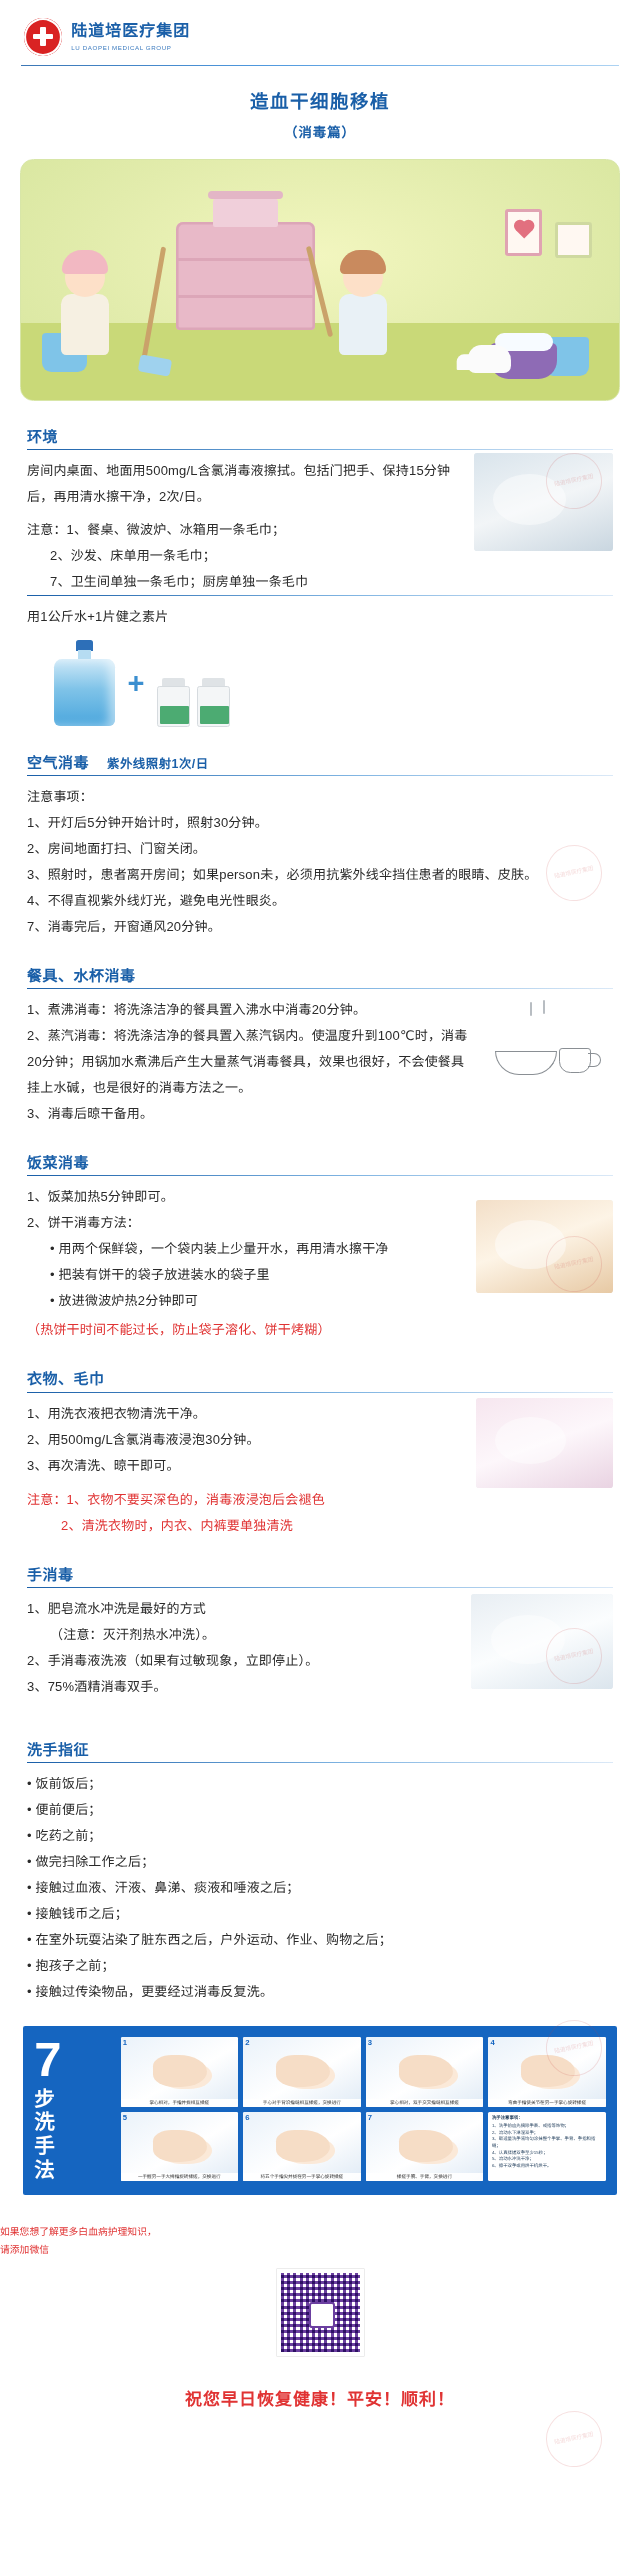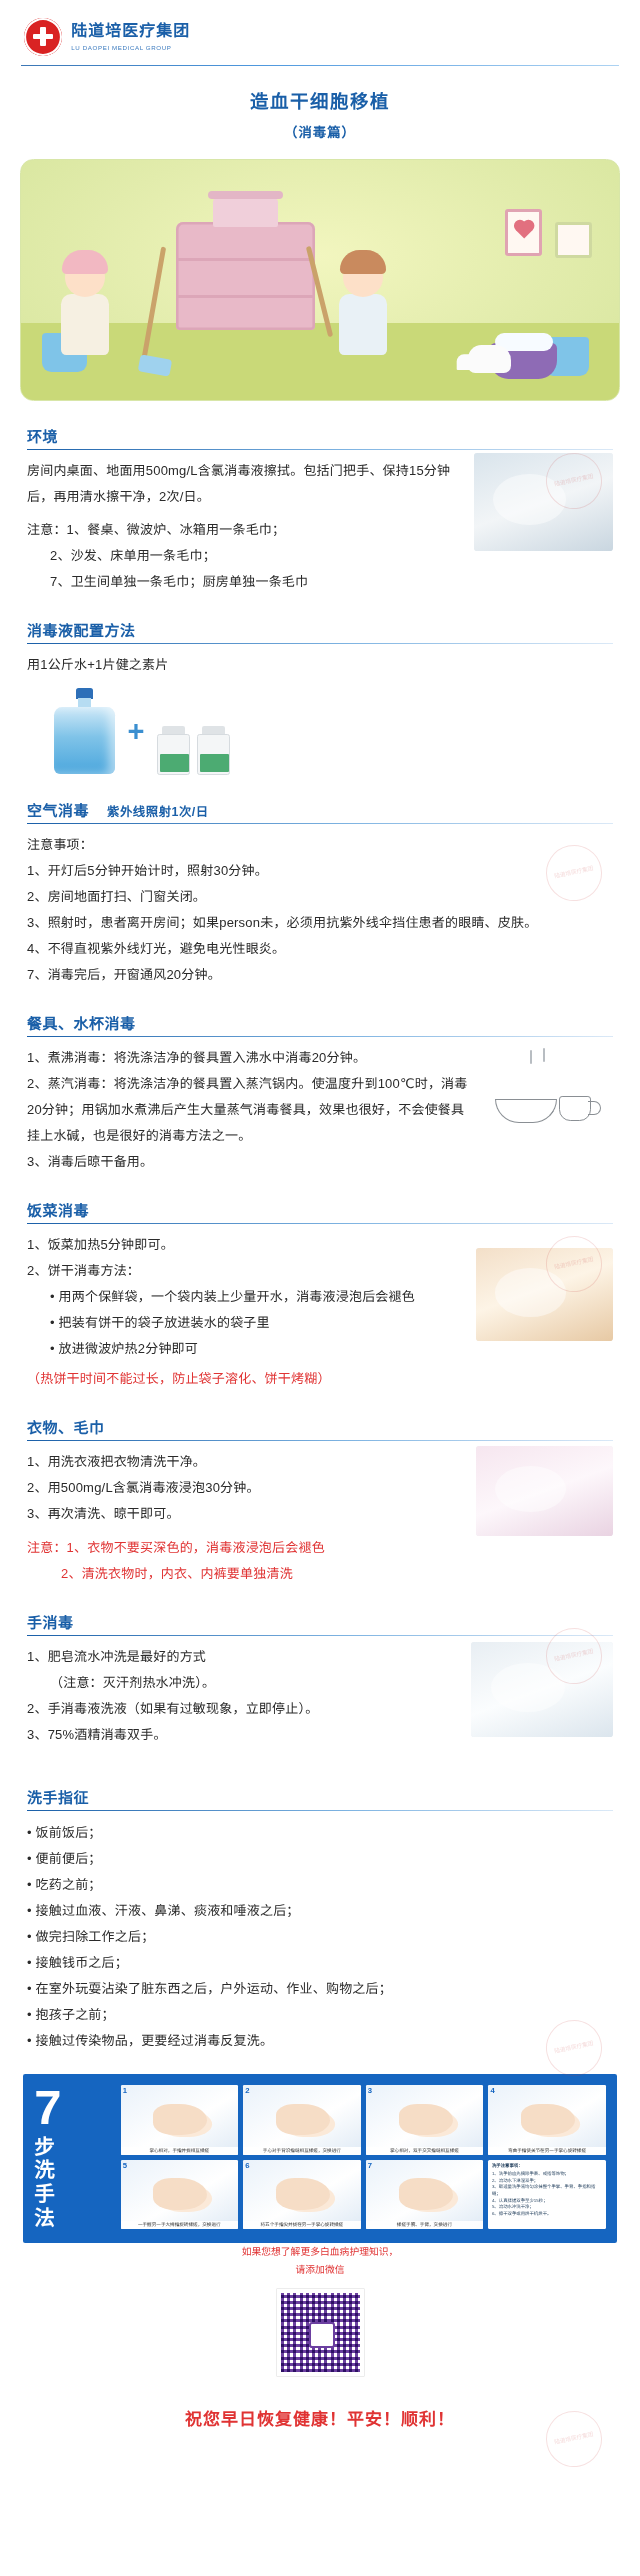--- a/index.html
+++ b/index.html
@@ -347,21 +347,21 @@
     grid-column: 4 / 5;
     background: #ffffff;
     color: #1f3c5a;
     font-size: 4.4px;
     line-height: 1.5;
     padding: 3.1px 3.6px;
     border-radius: 1.5px;
   }
 
   
-  .qr-block { text-align: center; }
+  .qr-block { text-align: left; margin-top: 28px; }
   .qr-text {
     color: #e03333; font-size: 9.8px; line-height: 1.9;
   }
   .qr-img {
     width: 87px; height: 87px; margin: 9.3px auto 0 auto;
     background:
       repeating-linear-gradient(0deg, #6b3fa0 0 3.1px, #ffffff 3.1px 6.2px),
       repeating-linear-gradient(90deg, #6b3fa0 0 3.1px, #ffffff 3.1px 6.2px);
     background-blend-mode: multiply;
     border: 4.1px solid #ffffff;
@@ -456,21 +456,20 @@
       <p style="margin-top:7.2px">注意：1、餐桌、微波炉、冰箱用一条毛巾；</p>
       <p class="indent">2、沙发、床单用一条毛巾；</p>
       <p class="indent">7、卫生间单独一条毛巾；厨房单独一条毛巾</p>
       <div class="side-img" style="width:139px; height:98px; top:-5.2px;">
         <div class="ph room"></div>
       </div>
     </div>
   </div>
 
   <div class="section">
-    <div class="sec-title">消毒液配置方法</div>
     <div class="sec-rule"></div>
     <div class="body-text">
       <p>用1公斤水+1片健之素片</p>
     </div>
     <div class="mix-row">
       <div class="water-jug">
         <div class="cap"></div>
         <div class="neck"></div>
         <div class="body"></div>
       </div>
@@ -523,21 +522,21 @@
       </div>
     </div>
   </div>
 
   <div class="section">
     <div class="sec-title">饭菜消毒</div>
     <div class="sec-rule"></div>
     <div class="body-text with-img" style="min-height:129px; padding-right:149px;">
       <p>1、饭菜加热5分钟即可。</p>
       <p>2、饼干消毒方法：</p>
-      <p class="indent">• 用两个保鲜袋，一个袋内装上少量开水，消毒液浸泡后会褪色</p>
+      <p class="indent">• 用两个保鲜袋，一个袋内装上少量开水，再用清水擦干净</p>
       <p class="indent">• 把装有饼干的袋子放进装水的袋子里</p>
       <p class="indent">• 放进微波炉热2分钟即可</p>
       <p class="warn-strong" style="margin-top:3.1px">（热饼干时间不能过长，防止袋子溶化、饼干烤糊）</p>
       <div class="side-img" style="width:137px; height:93px; top:15.5px;">
         <div class="ph food"></div>
       </div>
     </div>
   </div>
 
   <div class="section">
@@ -569,22 +568,22 @@
     </div>
   </div>
 
   <div class="section">
     <div class="sec-title">洗手指征</div>
     <div class="sec-rule"></div>
     <div class="body-text">
       <p>• 饭前饭后；</p>
       <p>• 便前便后；</p>
       <p>• 吃药之前；</p>
+      <p>• 做完扫除工作之后；</p>
       <p>• 接触过血液、汗液、鼻涕、痰液和唾液之后；</p>
-      <p>• 做完扫除工作之后；</p>
       <p>• 接触钱币之后；</p>
       <p>• 在室外玩耍沾染了脏东西之后，户外运动、作业、购物之后；</p>
       <p>• 抱孩子之前；</p>
       <p>• 接触过传染物品，更要经过消毒反复洗。</p>
     </div>
   </div>
 
   <div class="poster">
     <div class="poster-left">
       <div class="poster-num">7</div>

